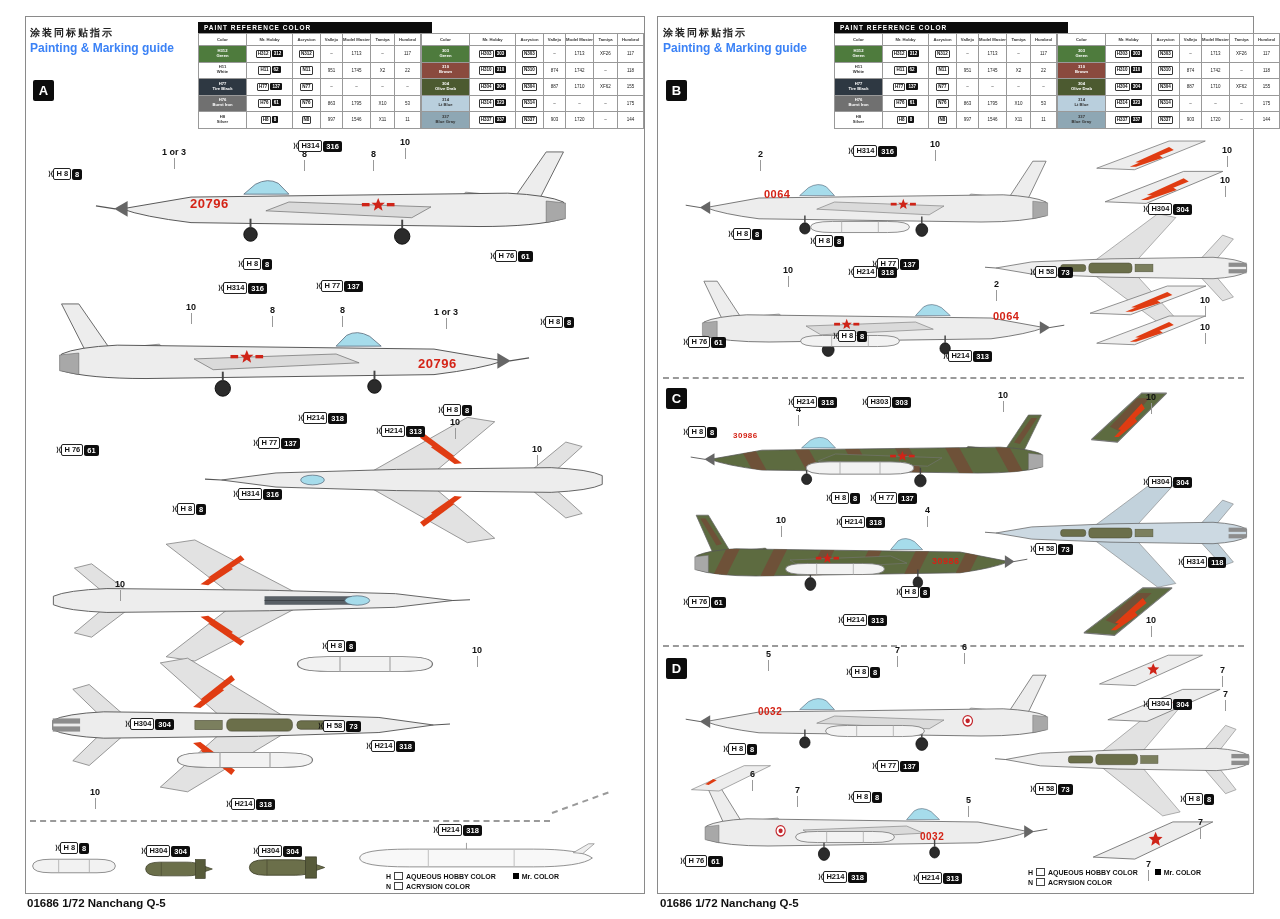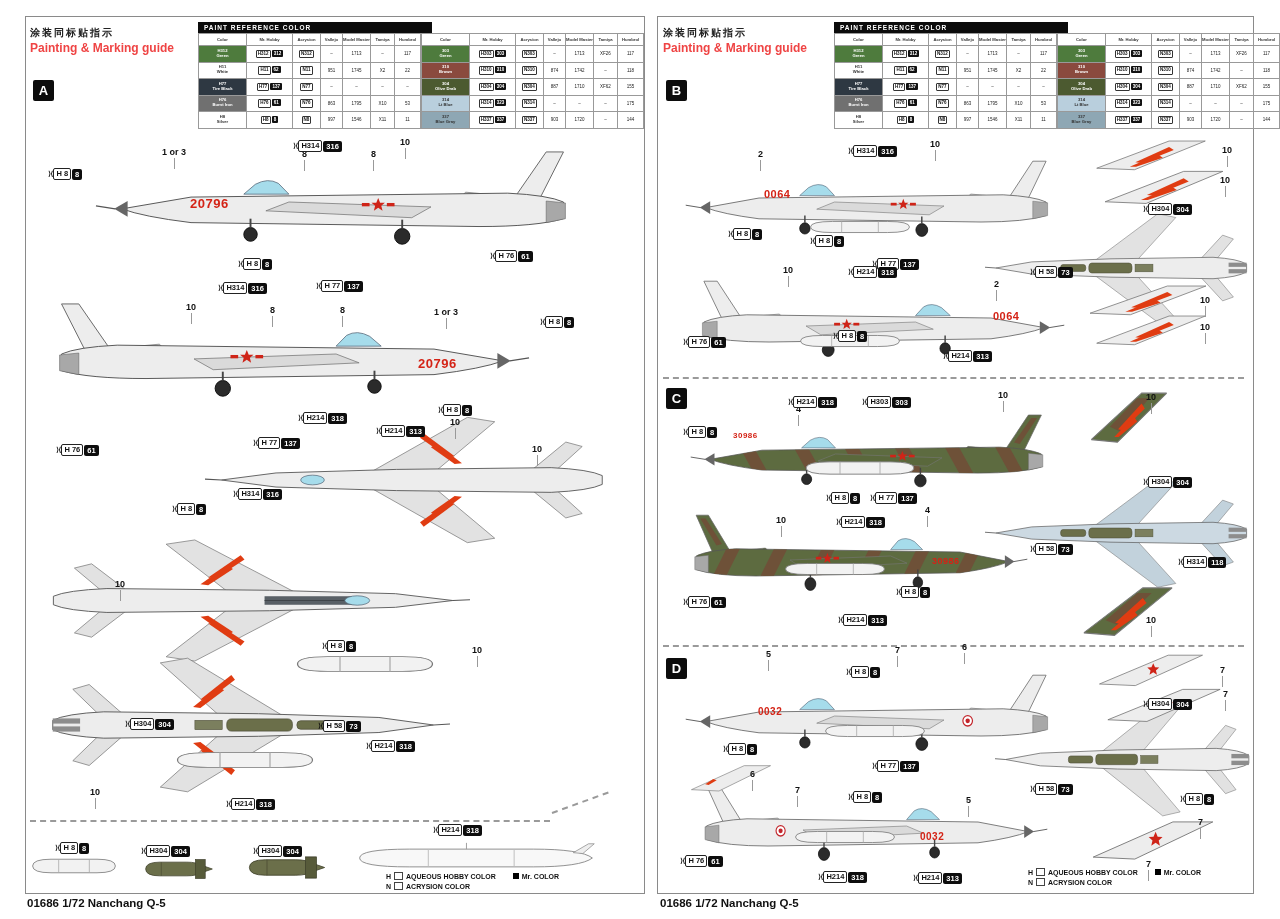--- a/index.html
+++ b/index.html
@@ -1,20 +1,20 @@
 <!DOCTYPE html>
 <html><head>
 <meta charset="utf-8">
 <style>
   html,body{margin:0;padding:0}
   body{width:1280px;height:919px;background:#fff;position:relative;overflow:hidden;
        font-family:"Liberation Sans",sans-serif}
   .page{position:absolute;background:#fff;border:1.5px solid #8a8a8a;z-index:1}
   .cn{position:absolute;font:bold 10px "DejaVu Sans",sans-serif;color:#222;letter-spacing:2px;z-index:4}
-  .en{position:absolute;font:bold 12px "Liberation Sans",sans-serif;color:#ef4444;z-index:4}
+  .en{position:absolute;font:bold 12px "Liberation Sans",sans-serif;color:#3b82f6;z-index:4}
   .footer{position:absolute;font:bold 11.5px "Liberation Sans",sans-serif;color:#111;z-index:4}
   .badge{position:absolute;width:21px;height:21px;background:#0c0c0c;color:#fff;
          font:bold 13px/21px "Liberation Sans",sans-serif;text-align:center;border-radius:2px;z-index:6}
   .dash{position:absolute;border-top:2px dashed #9a9a9a;transform-origin:left center;z-index:2}
   .item{position:absolute;z-index:3}
   .callout{position:absolute;display:flex;align-items:center;gap:1px;z-index:5;white-space:nowrap}
   .tick{font:bold 7px "DejaVu Sans",sans-serif;color:#111;letter-spacing:-1px}
   .coh{border:1px solid #222;background:#fff;color:#111;font:bold 7.5px "Liberation Sans",sans-serif;
        padding:0 2px;line-height:10px;border-radius:2px}
   .coc{background:#0d0d0d;color:#fff;font:bold 7.5px "Liberation Sans",sans-serif;

